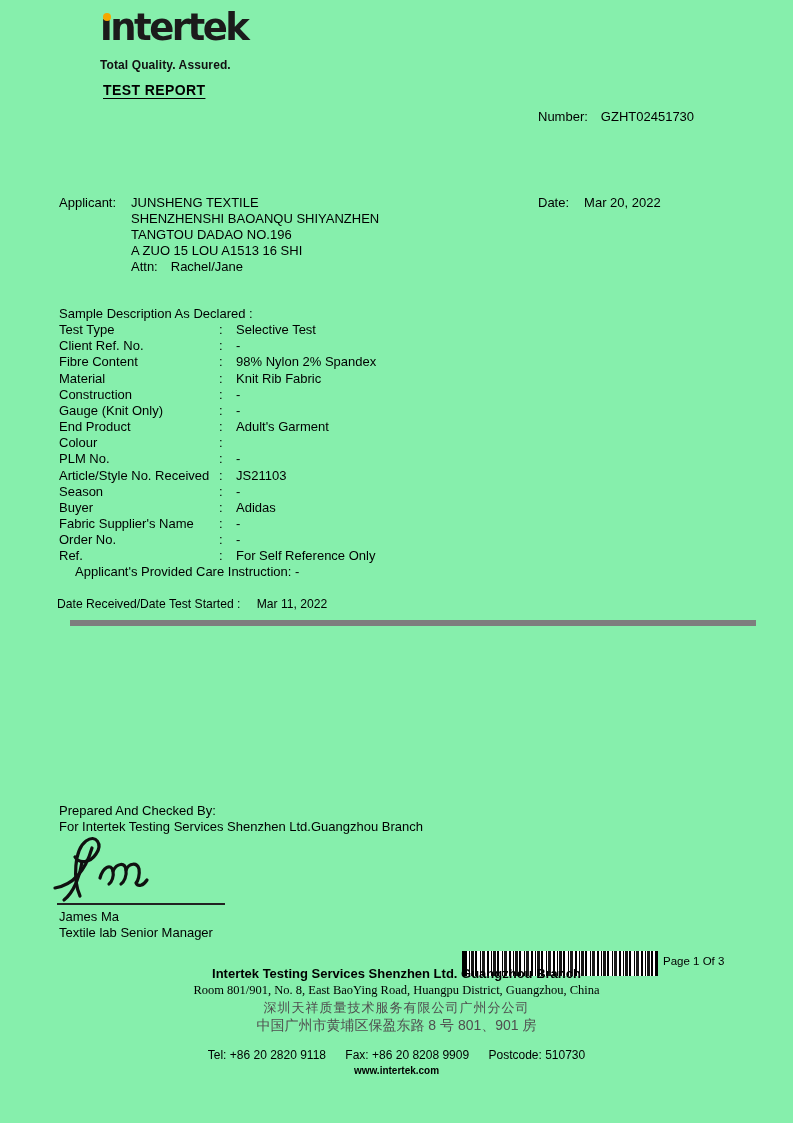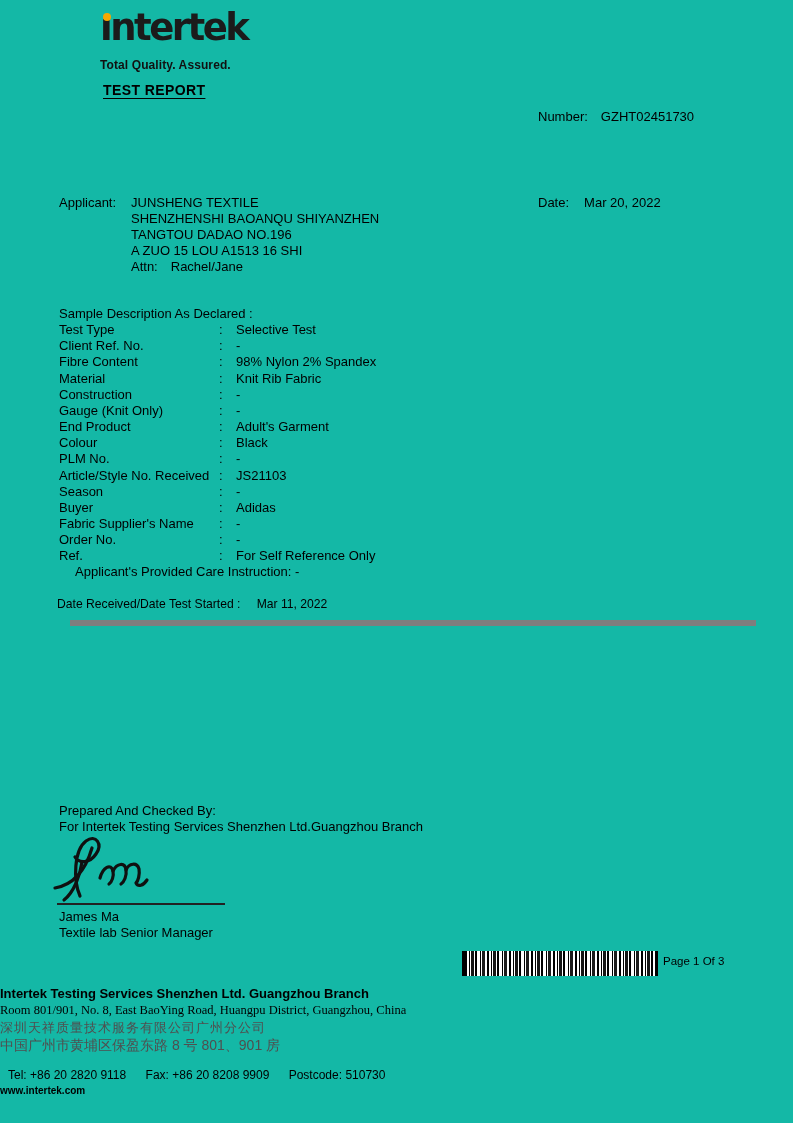--- a/index.html
+++ b/index.html
@@ -1,18 +1,18 @@
 <!DOCTYPE html>
 <html style="--logo-dot: #F6A800; --divider: #7E7E7E; --cn-gray: #4F4F4F;"><head>
 <meta charset="utf-8">
 <style>
   html,body { margin:0; padding:0; background:#e9e9e9; }
   .page {
     position:relative; width:793px; height:1123px; margin:0 auto;
-    background:#14b8a6; font-family:"Liberation Sans", sans-serif;
+    background:#86efac; font-family:"Liberation Sans", sans-serif;
     color:#000; overflow:hidden;
   }
   
   .logo { position:absolute; left:100px; top:8px; }
   .logo-word {
     position:relative; font-family:"DejaVu Sans", sans-serif;
     font-weight:700; font-size:37px; letter-spacing:-2.5px; color:#1b1b1b;
     line-height:1.1;
   }
   .logo-dot {
@@ -58,21 +58,21 @@
   .barcode {
     position:absolute; left:462px; top:951px; width:190px; height:25px;
     background:repeating-linear-gradient(90deg,
       #000 0 2px, #fff 2px 4px, #000 4px 5px, #fff 5px 6px,
       #151515 6px 9px, #fff 9px 10px, #000 10px 12px, #fff 12px 15px,
       #000 15px 16px, #fff 16px 17px, #1c1c1c 17px 20px, #fff 20px 22px);
     border-left:3px solid #000; border-right:3px solid #000;
   }
   .page-indicator { position:absolute; left:663px; top:955px; font-size:11.5px; }
   
-  .footer { position:absolute; left:0; top:986px; width:100%; }
+  .footer { position:absolute; left:0; top:966px; width:100%; text-align:center; }
   .f-company { font-size:13px; font-weight:700; line-height:16px; }
   .f-addr-en { font-size:12.5px; line-height:16px;font-family:Liberation Serif, serif; }
   .f-cn1 { font-size:13px; color:var(--cn-gray,#4f4f4f); line-height:20px; letter-spacing:1px; }
   .f-cn2 { font-size:14px; color:var(--cn-gray,#4f4f4f); line-height:14px; }
   .f-contact { font-size:12px; line-height:16px; margin-top:15px; }
   .f-contact span { margin:0 8px; }
   .f-web { font-size:10px; font-weight:700; line-height:16px; }
 </style>
 </head>
 <body>
@@ -142,21 +142,20 @@
           <span class="sv">-</span>
         </div>
         <div class="srow">
           <span class="sl">End Product</span>
           <span class="sc">:</span>
           <span class="sv">Adult's Garment</span>
         </div>
         <div class="srow">
           <span class="sl">Colour</span>
           <span class="sc">:</span>
-          <span class="sv">Black</span>
         </div>
         <div class="srow">
           <span class="sl">PLM No.</span>
           <span class="sc">:</span>
           <span class="sv">-</span>
         </div>
         <div class="srow">
           <span class="sl">Article/Style No. Received</span>
           <span class="sc">:</span>
           <span class="sv">JS21103</span>

